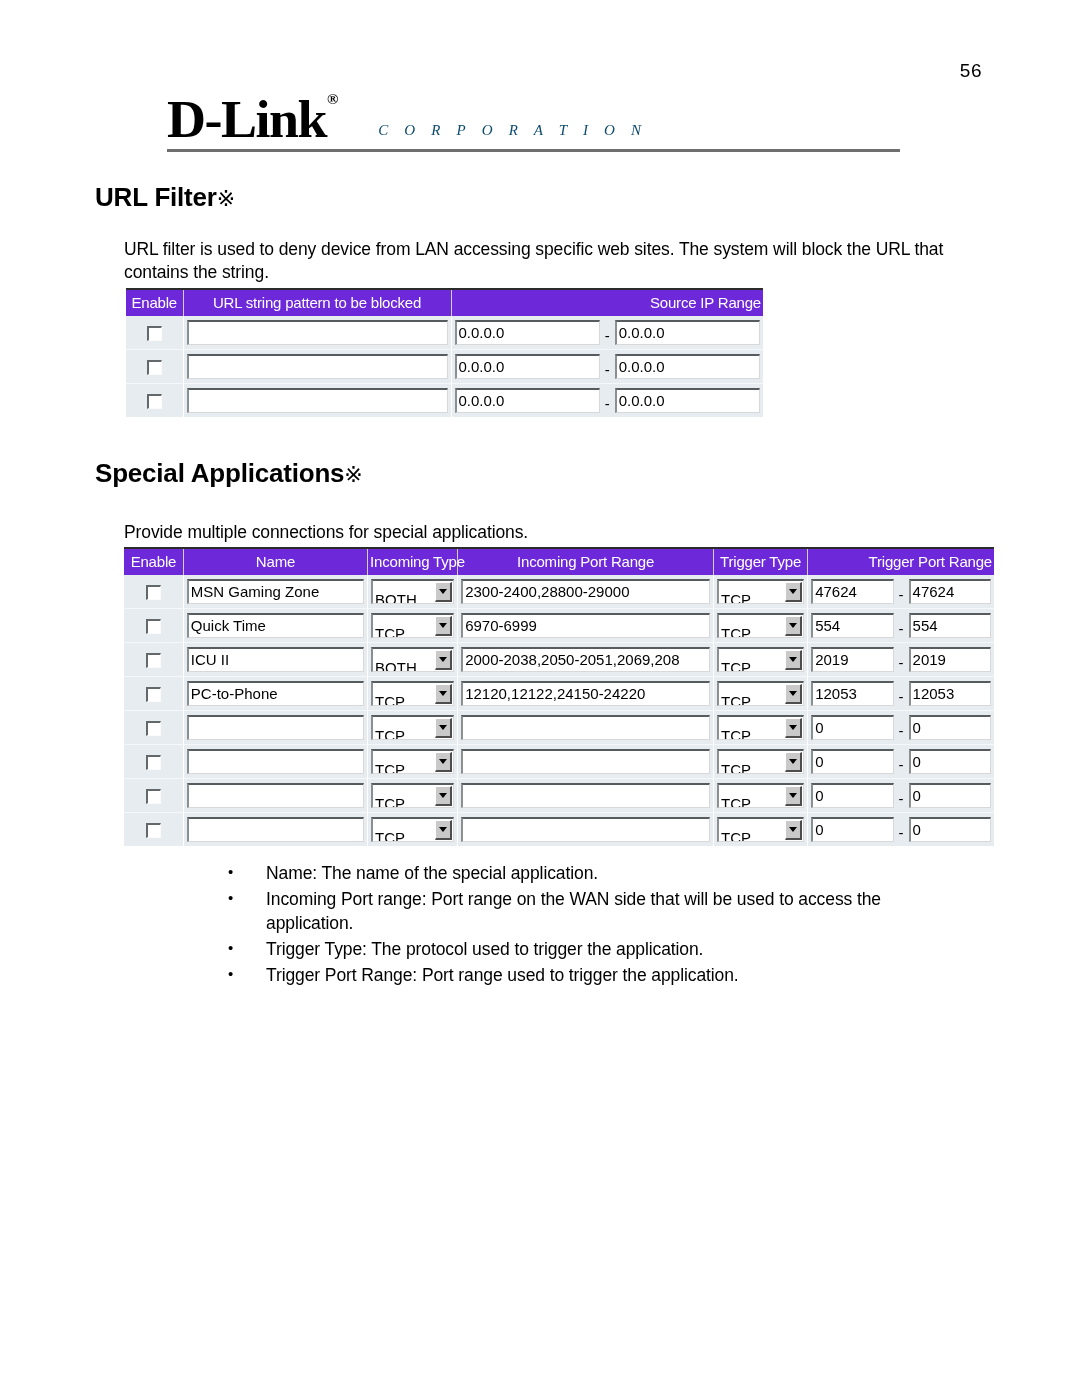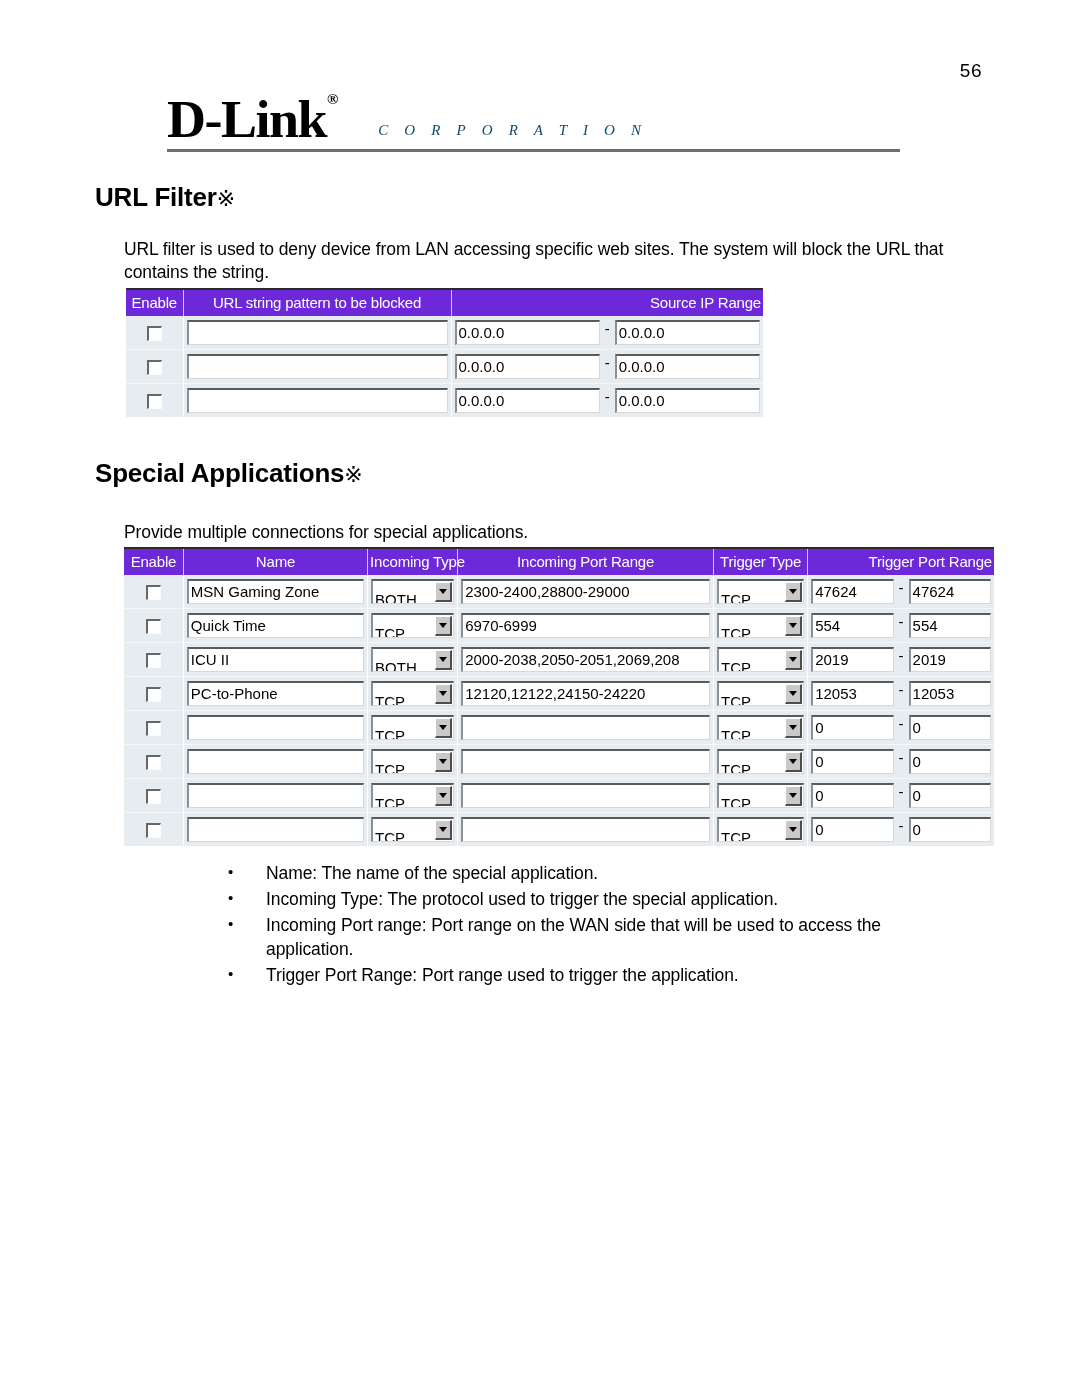--- a/index.html
+++ b/index.html
@@ -210,21 +210,21 @@
     justify-content: center;
     margin: 1px 1px 1px 0;
   }
   .arrow-glyph {
     width: 0; height: 0;
     border-left: 4px solid transparent;
     border-right: 4px solid transparent;
     border-top: 5px solid #000000;
   }
 
-  .range-wrap { display: flex; align-items: flex-start; }
+  .range-wrap { display: flex; align-items: flex-end; }
   .range-wrap .win-input { flex: 1 1 auto; }
   .range-dash {
     flex: 0 0 auto;
     padding: 0 5px;
     font-size: 15px;
     line-height: 18px;
     color: #000;
   }
 
   
@@ -618,16 +618,16 @@
           <span class="range-dash">-</span>
           <div class="win-input">0</div>
         </div>
       </td>
     </tr>
   </tbody>
 </table>
 
 <ul class="bullet-list">
   <li>Name: The name of the special application.</li>
-  <li>Incoming Type: The protocol used to trigger the special application.</li>
   <li>Incoming Port range: Port range on the WAN side that will be used to access the application.</li>
+  <li>Trigger Type: The protocol used to trigger the application.</li>
   <li>Trigger Port Range: Port range used to trigger the application.</li>
 </ul>
 
 </body></html>

